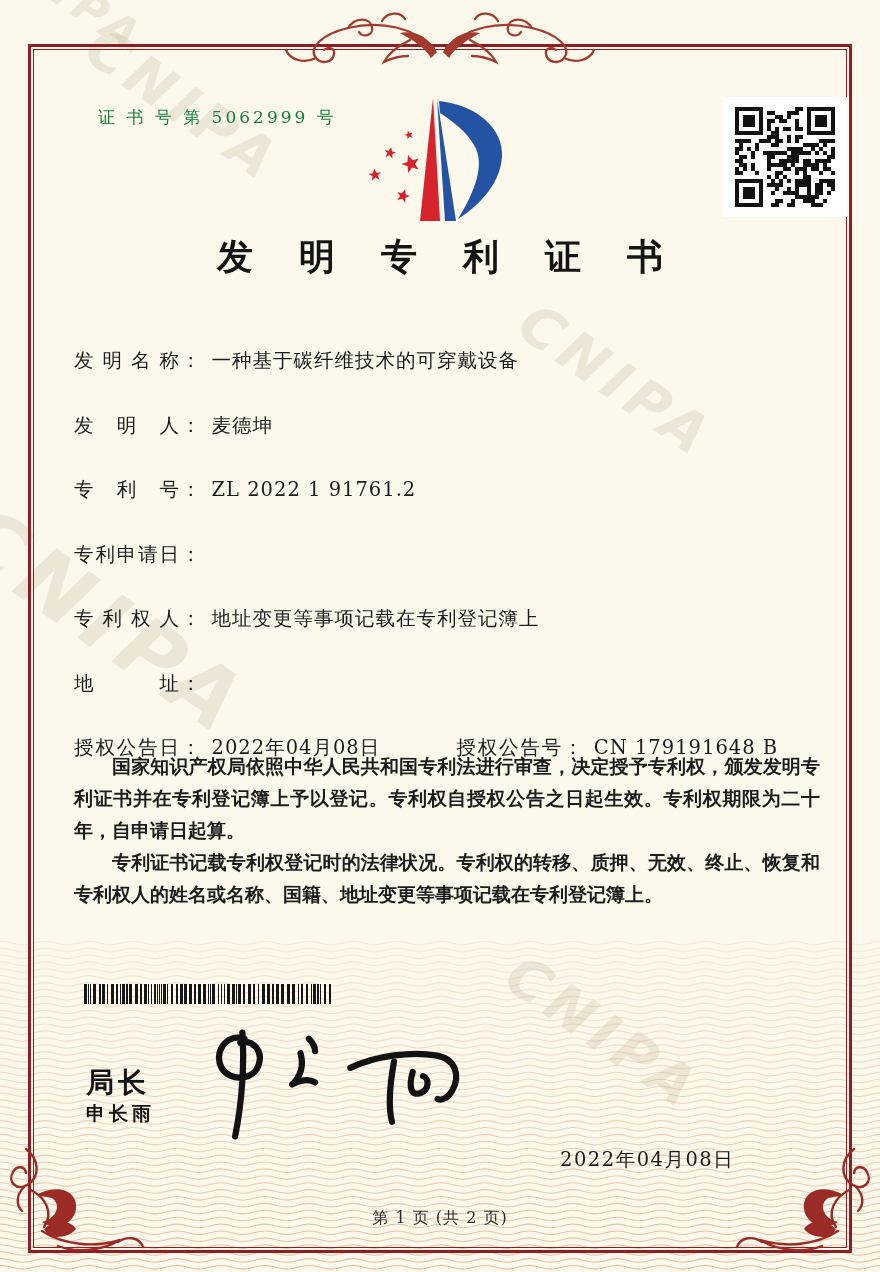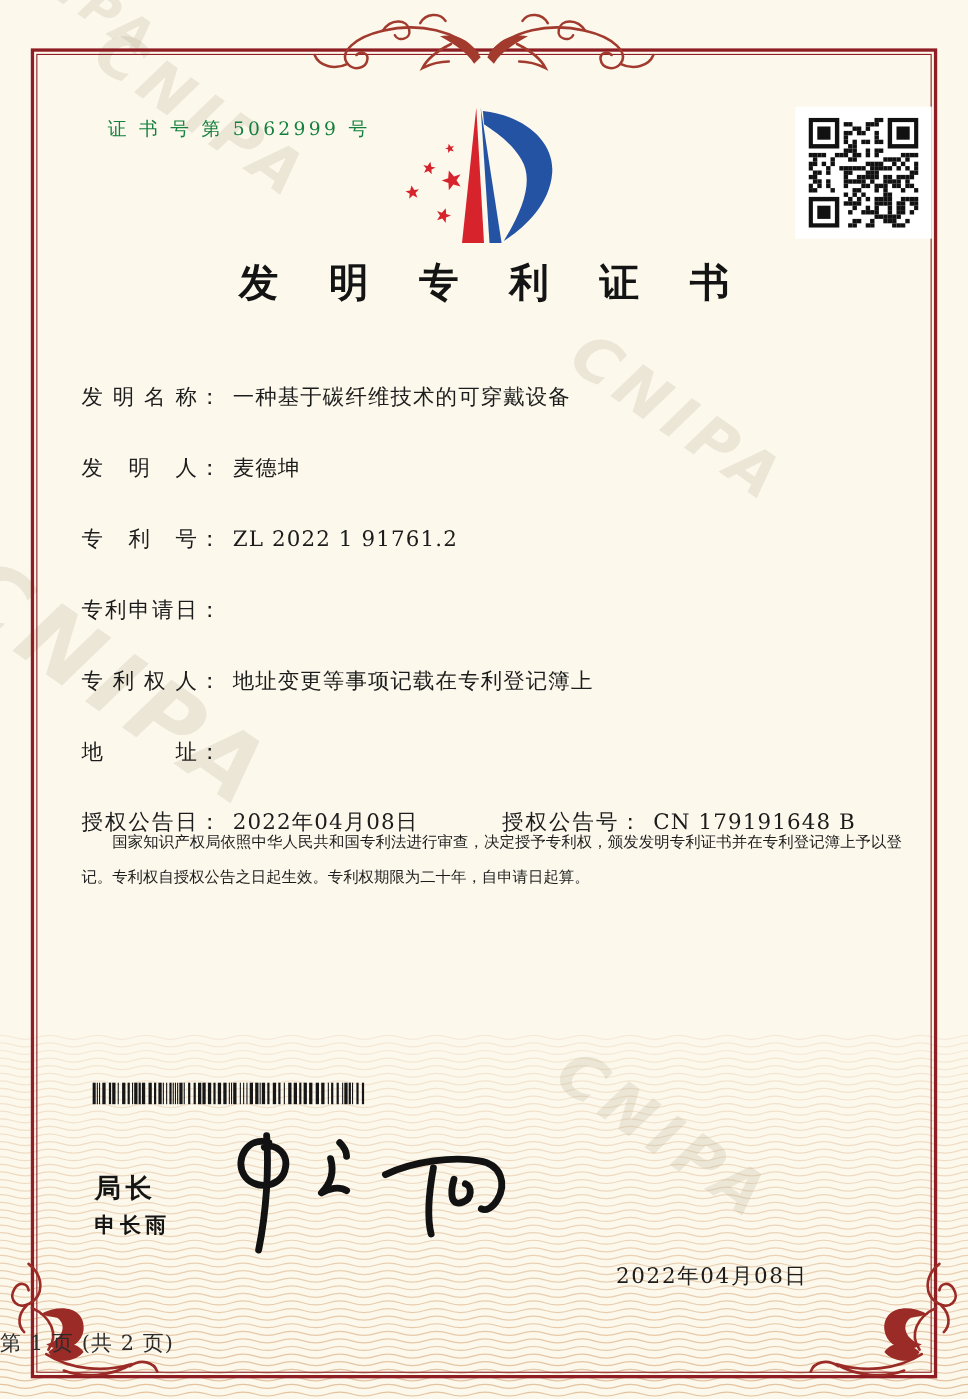--- a/index.html
+++ b/index.html
@@ -44,33 +44,33 @@
   
   .fields{position:absolute;left:74px;right:56px;top:347px;z-index:4;}
   .f-row{display:flex;align-items:baseline;margin-bottom:37.5px;
     font-size:19.5px;white-space:nowrap;}
   .f-label{display:inline-flex;justify-content:space-between;width:105px;}
   .f-colon{margin-left:2px;}
   .f-value{margin-left:11px;letter-spacing:1px;}
   .f-col2{display:inline-flex;align-items:baseline;margin-left:76px;}
   
   .paras{position:absolute;left:74px;right:60px;top:750px;z-index:4;}
-  .paras p{margin:0;font-size:14px;line-height:32px;text-indent:2em;
-    text-align:justify;color:#1c1c1c;}
+  .paras p{margin:0;font-size:19px;line-height:32px;text-indent:2em;
+    text-align:justify;color:#1c1c1c;font-weight:bold;}
   
   .barcode{position:absolute;left:84px;top:984px;z-index:4;}
   .sig-title{position:absolute;left:86px;top:1064px;z-index:4;
-    font-size:24px;letter-spacing:4px;font-weight:bold;color:#141414;}
+    font-size:28px;letter-spacing:4px;font-weight:bold;color:#141414;}
   .sig-name{position:absolute;left:86px;top:1101px;z-index:4;
     font-size:19px;letter-spacing:4px;font-weight:bold;color:#141414;}
   .signature{position:absolute;left:205px;top:1028px;z-index:4;}
   .issue-date{position:absolute;left:560px;top:1146px;z-index:4;
     font-size:19.5px;letter-spacing:1.5px;color:#1c1c1c;}
   .footer{position:absolute;left:0;right:0;top:1208px;z-index:4;
-    text-align:left;font-size:19px;letter-spacing:1px;color:#2c2c2c;}
+    text-align:center;font-size:16px;letter-spacing:1px;color:#2c2c2c;}
 </style>
 </head>
 <body>
 
 <div class="page">
 
   <svg class="waves" id="waves" width="880" height="332" viewBox="0 0 880 332">
       <path d="M-10,3 q11,-3.6 22,0 q11,3.6 22,0 q11,-3.6 22,0 q11,3.6 22,0 q11,-3.6 22,0 q11,3.6 22,0 q11,-3.6 22,0 q11,3.6 22,0 q11,-3.6 22,0 q11,3.6 22,0 q11,-3.6 22,0 q11,3.6 22,0 q11,-3.6 22,0 q11,3.6 22,0 q11,-3.6 22,0 q11,3.6 22,0 q11,-3.6 22,0 q11,3.6 22,0 q11,-3.6 22,0 q11,3.6 22,0 q11,-3.6 22,0 q11,3.6 22,0 q11,-3.6 22,0 q11,3.6 22,0 q11,-3.6 22,0 q11,3.6 22,0 q11,-3.6 22,0 q11,3.6 22,0 q11,-3.6 22,0 q11,3.6 22,0 q11,-3.6 22,0 q11,3.6 22,0 q11,-3.6 22,0 q11,3.6 22,0 q11,-3.6 22,0 q11,3.6 22,0 q11,-3.6 22,0 q11,3.6 22,0 q11,-3.6 22,0 q11,3.6 22,0 q11,-3.6 22,0 q11,3.6 22,0" fill="none" stroke="var(--wave,#d8a878)" stroke-width="1.1" opacity="0.18"></path>
       <path d="M-10,9.9 q11,-3.6 22,0 q11,3.6 22,0 q11,-3.6 22,0 q11,3.6 22,0 q11,-3.6 22,0 q11,3.6 22,0 q11,-3.6 22,0 q11,3.6 22,0 q11,-3.6 22,0 q11,3.6 22,0 q11,-3.6 22,0 q11,3.6 22,0 q11,-3.6 22,0 q11,3.6 22,0 q11,-3.6 22,0 q11,3.6 22,0 q11,-3.6 22,0 q11,3.6 22,0 q11,-3.6 22,0 q11,3.6 22,0 q11,-3.6 22,0 q11,3.6 22,0 q11,-3.6 22,0 q11,3.6 22,0 q11,-3.6 22,0 q11,3.6 22,0 q11,-3.6 22,0 q11,3.6 22,0 q11,-3.6 22,0 q11,3.6 22,0 q11,-3.6 22,0 q11,3.6 22,0 q11,-3.6 22,0 q11,3.6 22,0 q11,-3.6 22,0 q11,3.6 22,0 q11,-3.6 22,0 q11,3.6 22,0 q11,-3.6 22,0 q11,3.6 22,0 q11,-3.6 22,0 q11,3.6 22,0" fill="none" stroke="var(--wave,#d8a878)" stroke-width="1.1" opacity="0.19"></path>
       <path d="M-10,16.8 q11,-3.6 22,0 q11,3.6 22,0 q11,-3.6 22,0 q11,3.6 22,0 q11,-3.6 22,0 q11,3.6 22,0 q11,-3.6 22,0 q11,3.6 22,0 q11,-3.6 22,0 q11,3.6 22,0 q11,-3.6 22,0 q11,3.6 22,0 q11,-3.6 22,0 q11,3.6 22,0 q11,-3.6 22,0 q11,3.6 22,0 q11,-3.6 22,0 q11,3.6 22,0 q11,-3.6 22,0 q11,3.6 22,0 q11,-3.6 22,0 q11,3.6 22,0 q11,-3.6 22,0 q11,3.6 22,0 q11,-3.6 22,0 q11,3.6 22,0 q11,-3.6 22,0 q11,3.6 22,0 q11,-3.6 22,0 q11,3.6 22,0 q11,-3.6 22,0 q11,3.6 22,0 q11,-3.6 22,0 q11,3.6 22,0 q11,-3.6 22,0 q11,3.6 22,0 q11,-3.6 22,0 q11,3.6 22,0 q11,-3.6 22,0 q11,3.6 22,0 q11,-3.6 22,0 q11,3.6 22,0" fill="none" stroke="var(--wave,#d8a878)" stroke-width="1.1" opacity="0.20"></path>
@@ -491,20 +491,21 @@
             <span>号</span>
           </span>
           <span class="f-colon f-colon2">：</span>
           <span class="f-value f-value2">CN 179191648 B</span>
         </span>
       </div>
   </div>
 
   <div class="paras">
     <p>国家知识产权局依照中华人民共和国专利法进行审查，决定授予专利权，颁发发明专利证书并在专利登记簿上予以登记。专利权自授权公告之日起生效。专利权期限为二十年，自申请日起算。</p>
+    <p>专利证书记载专利权登记时的法律状况。专利权的转移、质押、无效、终止、恢复和专利权人的姓名或名称、国籍、地址变更等事项记载在专利登记簿上。</p>
   </div>
 
   <svg class="barcode" id="barcode" width="256" height="20" viewBox="0 0 256 20">
       <rect x="0" y="0" width="3" height="20" fill="#161616"></rect>
       <rect x="4" y="0" width="1" height="20" fill="#161616"></rect>
       <rect x="6" y="0" width="1" height="20" fill="#161616"></rect>
       <rect x="9" y="0" width="3" height="20" fill="#161616"></rect>
       <rect x="15" y="0" width="2" height="20" fill="#161616"></rect>
       <rect x="18" y="0" width="3" height="20" fill="#161616"></rect>
       <rect x="23" y="0" width="1" height="20" fill="#161616"></rect>

